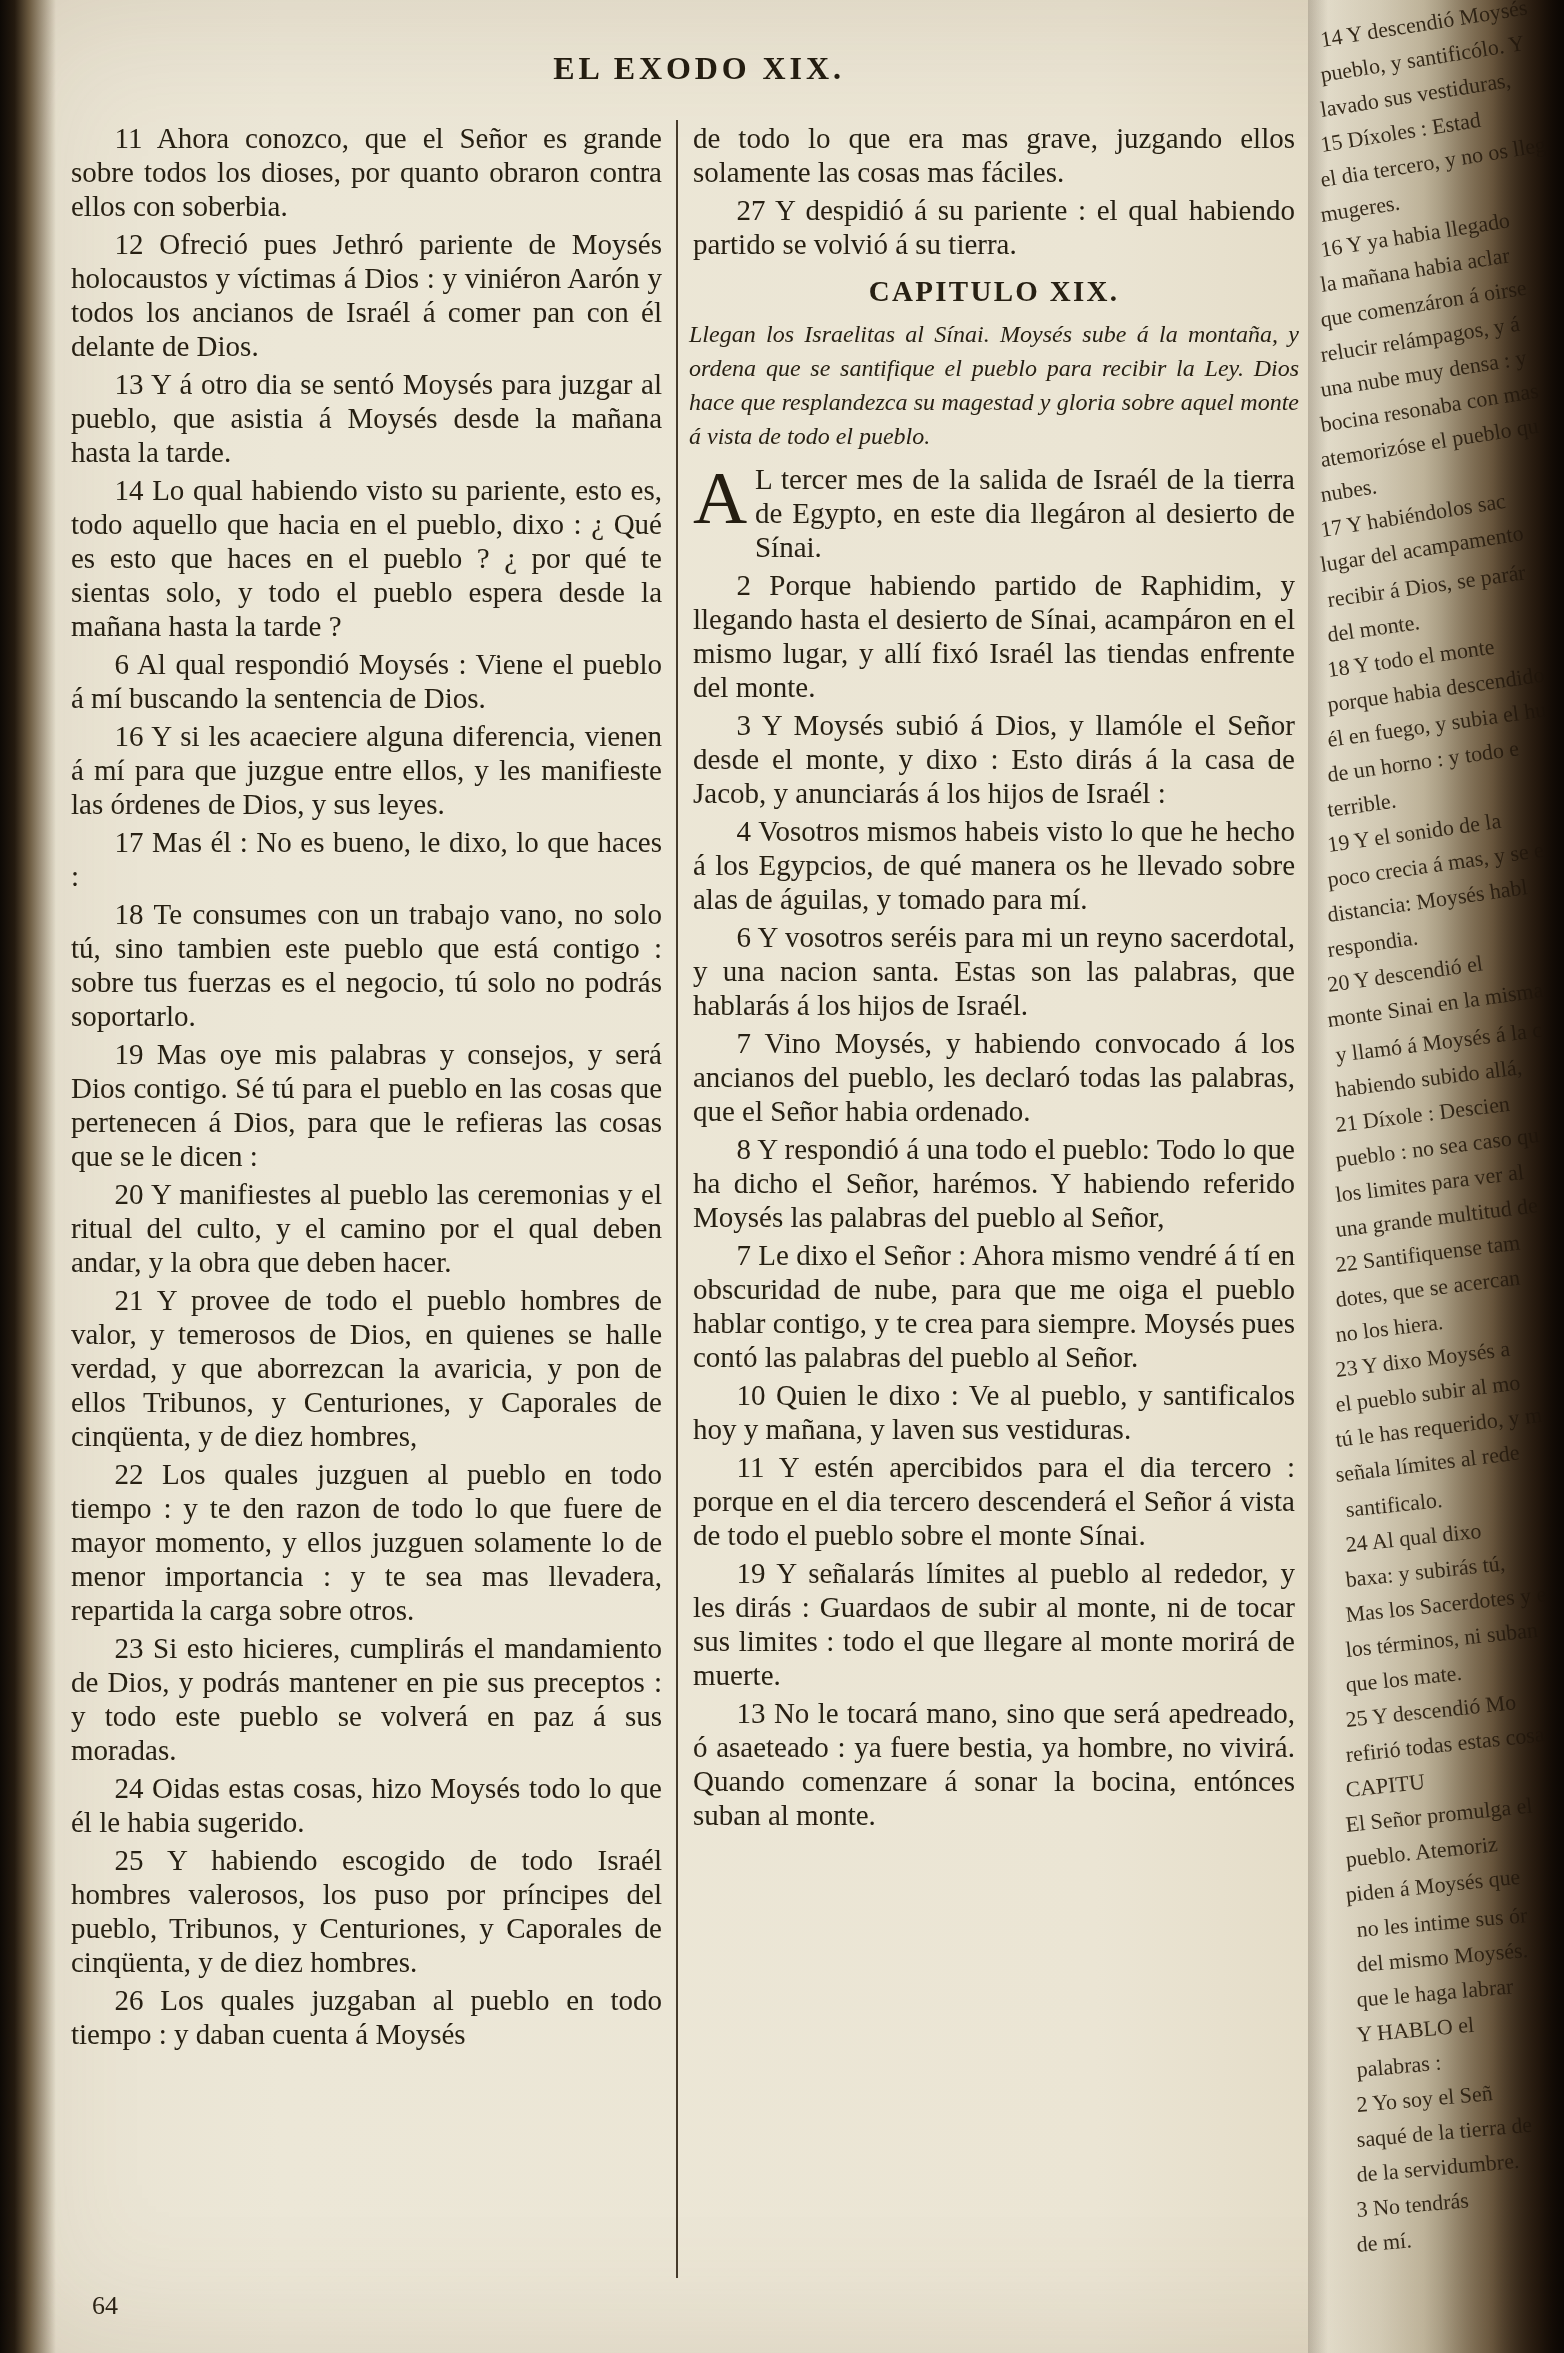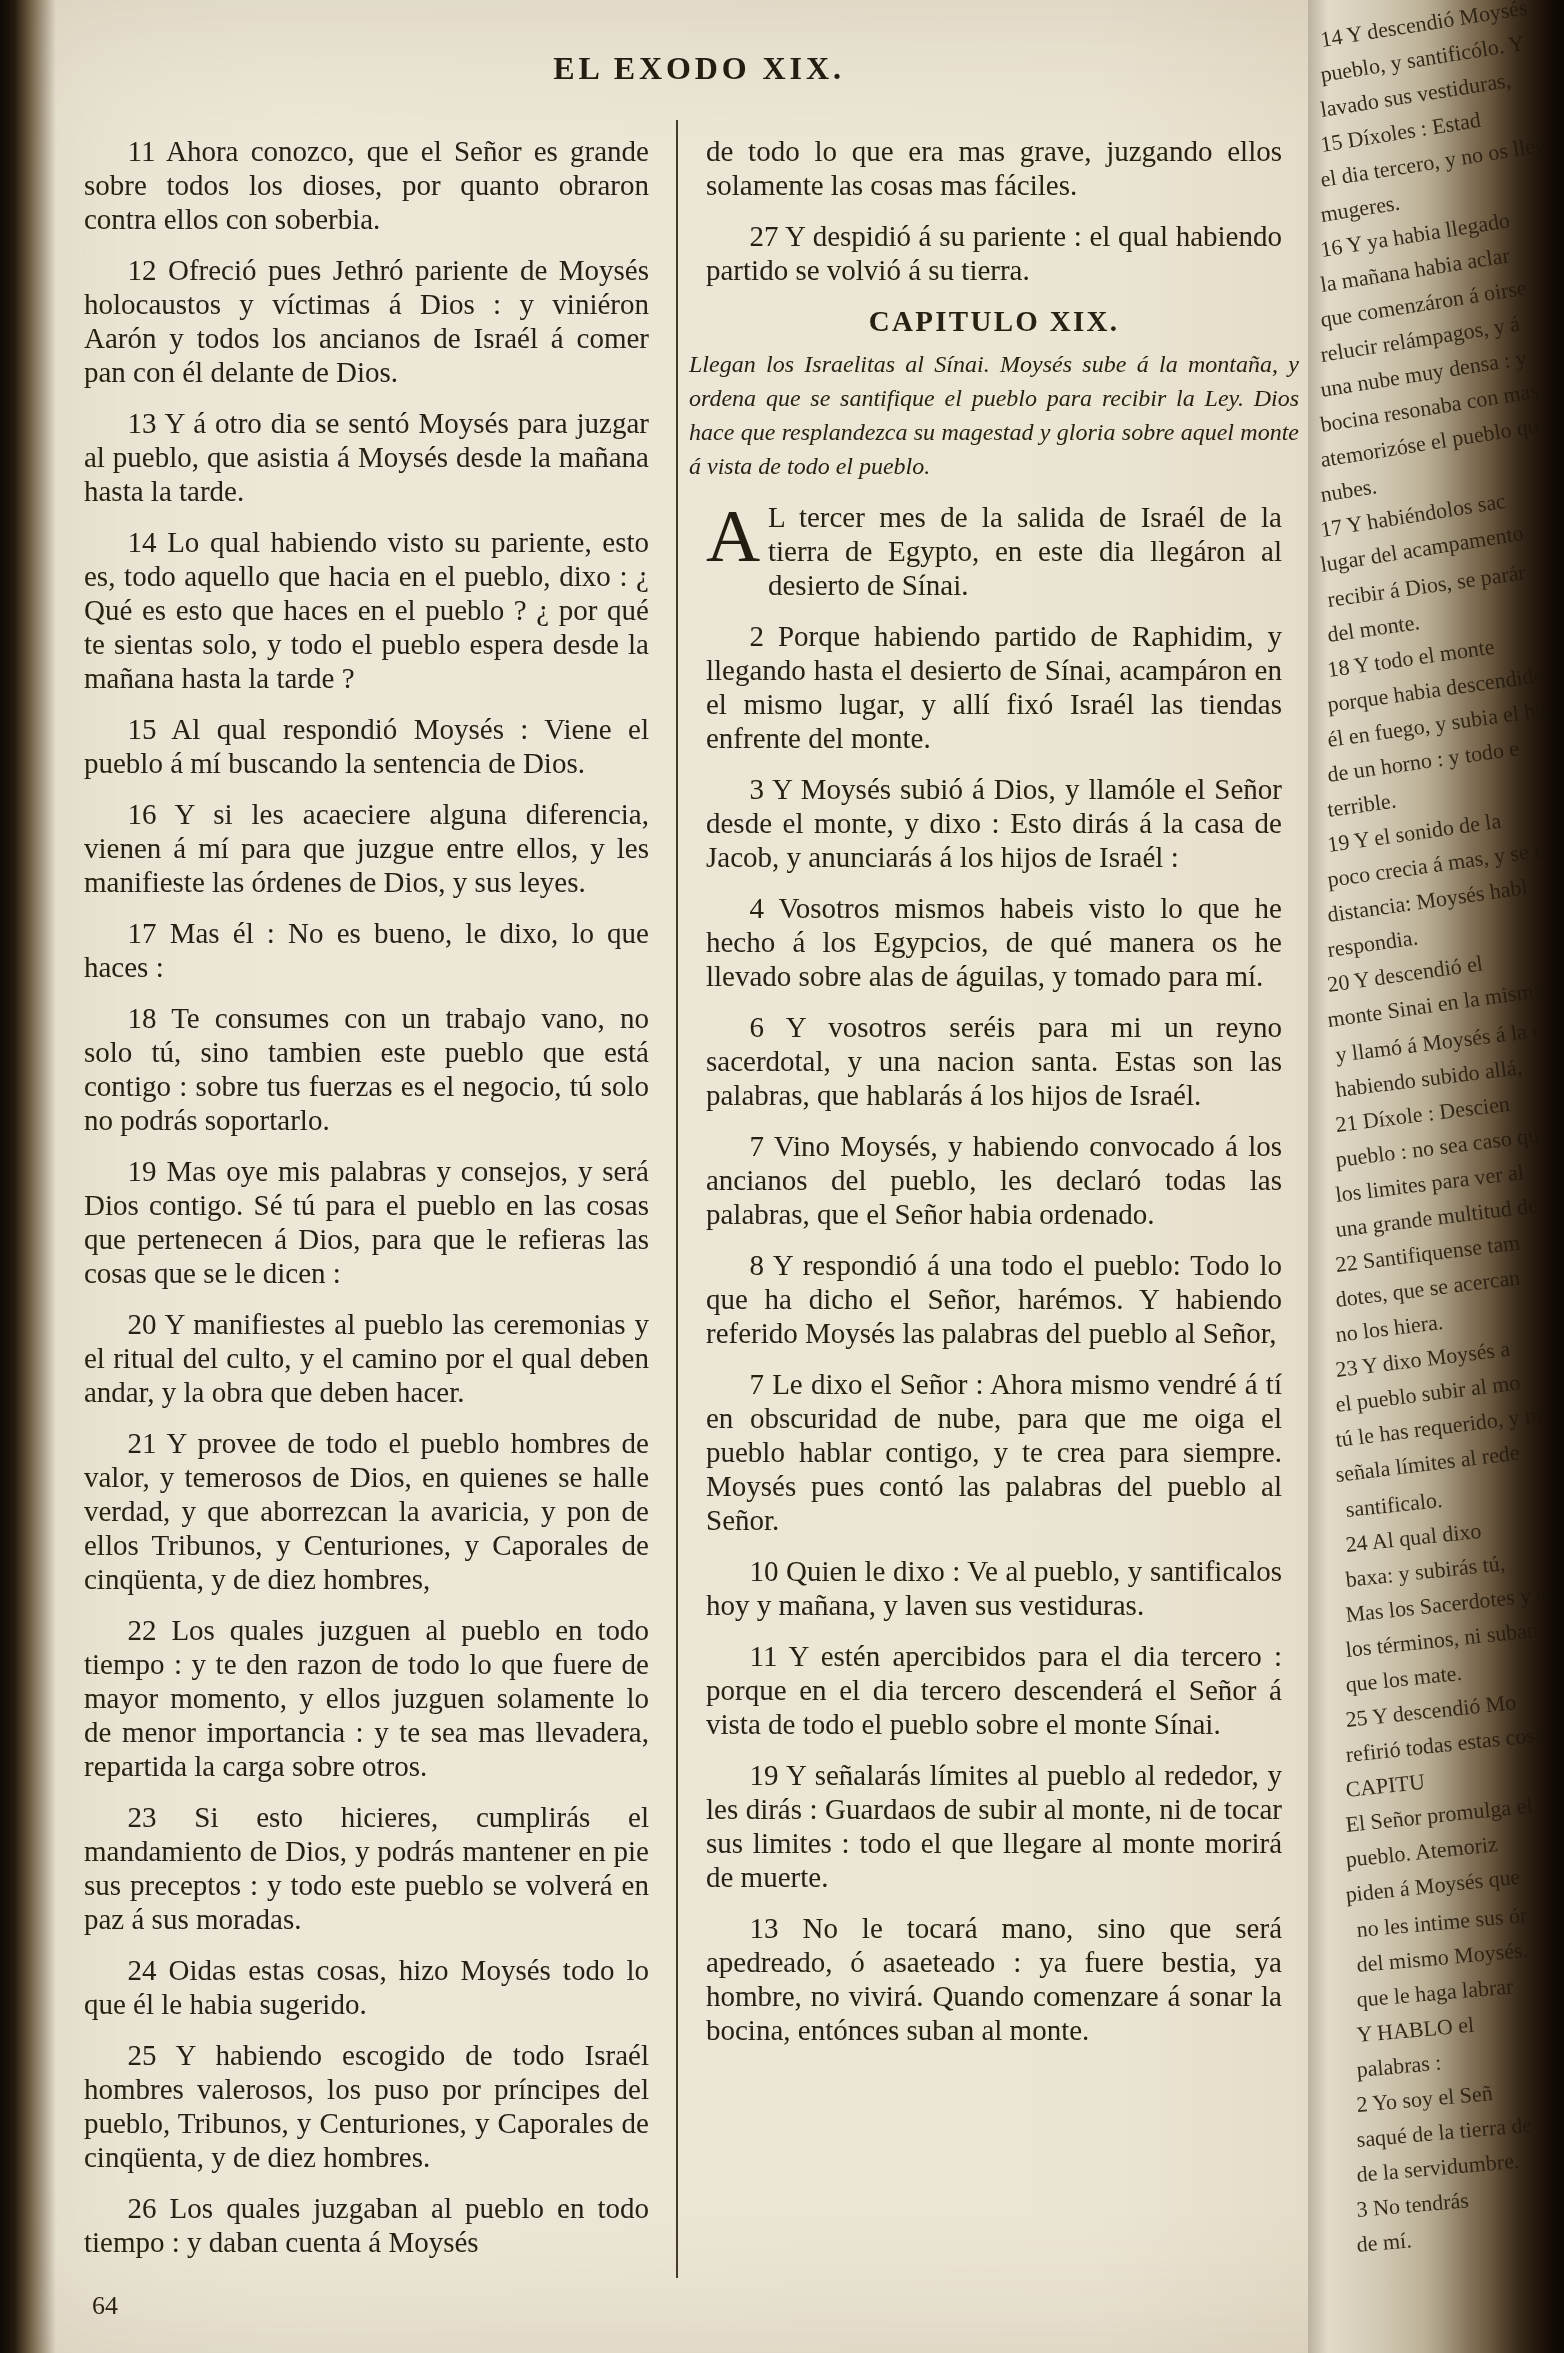--- a/index.html
+++ b/index.html
@@ -17,21 +17,21 @@
   .gutter{background:linear-gradient(90deg,#0d0905 0%,#241a0f 26%,#6b5a40 52%,rgba(232,226,209,0) 100%);}
   .title{
     position:absolute;left:67px;top:34px;width:1232px;margin:16px;
     text-align:center;font-size:32px;font-weight:bold;letter-spacing:3.9px;color:#241d11;
   }
   .columns{position:absolute;left:67px;top:117px;width:1232px;height:2191px;}
   .col{position:absolute;top:0;font-size:29px;line-height:34px;text-align:justify;}
   .col-left{left:0;width:599px;}
   .col-center{left:622px;width:610px;}
   .divider{position:absolute;left:609px;top:3.1px;width:1.6px;height:2158px;background:#453a2b;}
-  p{margin:17px;}
+  p{margin:4px;}
   .verse{text-indent:1.5em;text-align:justify;}
   .no-indent{text-indent:0;}
   .chapter-heading{
     text-align:center;font-size:29px;font-weight:bold;letter-spacing:2.3px;
     margin:12.5px 0 9.4px;text-indent:0;font-family:Liberation Serif, serif;
   }
   .summary{font-style:italic;text-align:justify;text-indent:0;margin:0 0 9.4px;font-size:24px;}
   .first-verse{text-align:justify;text-indent:0;}
   .drop-cap{
     float:left;font-size:75px;line-height:66px;margin:3.1px 7.8px 0 0;color:#241d11;
@@ -73,21 +73,21 @@
     <section class="col col-left">
 
         <p class="verse">11 Ahora conozco, que el Señor es grande sobre todos los dioses, por quanto obraron contra ellos con soberbia.</p>
 
         <p class="verse">12 Ofreció pues Jethró pariente de Moysés holocaustos y víctimas á Dios : y viniéron Aarón y todos los ancianos de Israél á comer pan con él delante de Dios.</p>
 
         <p class="verse">13 Y á otro dia se sentó Moysés para juzgar al pueblo, que asistia á Moysés desde la mañana hasta la tarde.</p>
 
         <p class="verse">14 Lo qual habiendo visto su pariente, esto es, todo aquello que hacia en el pueblo, dixo : ¿ Qué es esto que haces en el pueblo ? ¿ por qué te sientas solo, y todo el pueblo espera desde la mañana hasta la tarde ?</p>
 
-        <p class="verse">15 Al qual respondió Moysés : Viene el pueblo á mí buscando la sentencia de Dios.</p>
+        <p class="verse">6 Al qual respondió Moysés : Viene el pueblo á mí buscando la sentencia de Dios.</p>
 
         <p class="verse">16 Y si les acaeciere alguna diferencia, vienen á mí para que juzgue entre ellos, y les manifieste las órdenes de Dios, y sus leyes.</p>
 
         <p class="verse">17 Mas él : No es bueno, le dixo, lo que haces :</p>
 
         <p class="verse">18 Te consumes con un trabajo vano, no solo tú, sino tambien este pueblo que está contigo : sobre tus fuerzas es el negocio, tú solo no podrás soportarlo.</p>
 
         <p class="verse">19 Mas oye mis palabras y consejos, y será Dios contigo. Sé tú para el pueblo en las cosas que pertenecen á Dios, para que le refieras las cosas que se le dicen :</p>
 
         <p class="verse">20 Y manifiestes al pueblo las ceremonias y el ritual del culto, y el camino por el qual deben andar, y la obra que deben hacer.</p>

